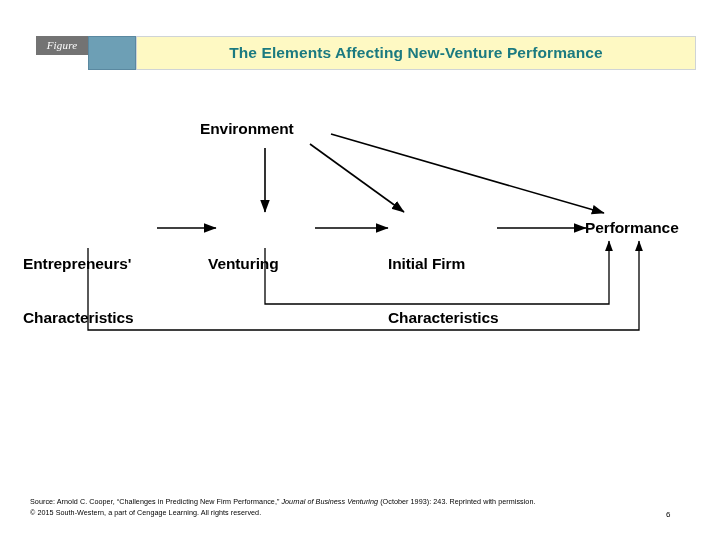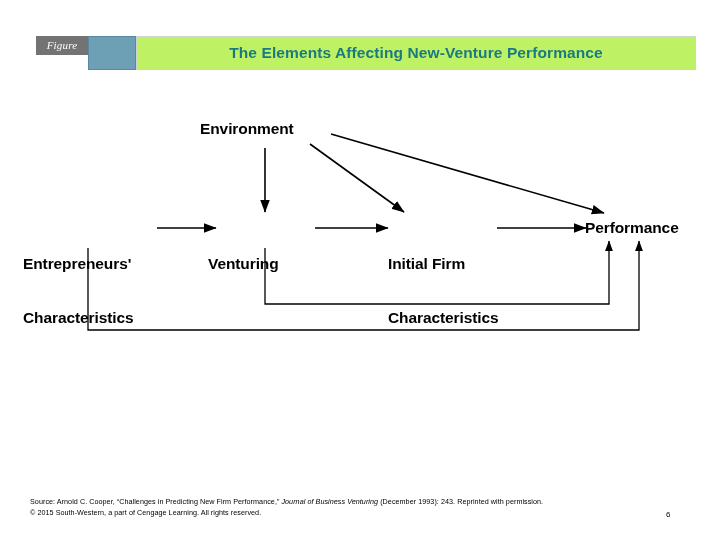--- a/index.html
+++ b/index.html
@@ -48,21 +48,21 @@
     background: #6d9fb5;
     border: 1px solid #5a88a0;
     box-sizing: border-box;
   }
   #title-box {
     position: absolute;
     left: 100px;
     top: 2px;
     width: 560px;
     height: 34px;
-    background: #bef264;
+    background: #fef9c3;
     border: 1px solid #cfd4d6;
     box-sizing: border-box;
   }
   #title-text {
     position: absolute;
     left: 0;
     right: 0;
     top: 0;
     height: 32px;
     line-height: 32px;
@@ -165,17 +165,17 @@
 </div>
 
 <div class="node-label" style="left:388px; top:219px; width:130px;">
   <div>Initial Firm</div>
   <div>Characteristics</div>
 </div>
 
 <div class="node-label" style="left:585px; top:219px; width:110px;">Performance</div>
 
 <div id="footer">
-  <div class="foot-line"><span>Source: Arnold C. Cooper, “Challenges in Predicting New Firm Performance,” </span><i>Journal of Business Venturing</i><span> (December 1993): 243. Reprinted with permission.</span></div>
+  <div class="foot-line"><span>Source: Arnold C. Cooper, “Challenges in Predicting New Firm Performance,” </span><i>Journal of Business Venturing</i><span> (October 1993): 243. Reprinted with permission.</span></div>
   <div class="foot-line">© 2015 South-Western, a part of Cengage Learning. All rights reserved.</div>
 </div>
 
 <div id="page-number">6</div>
 
 </body></html>

